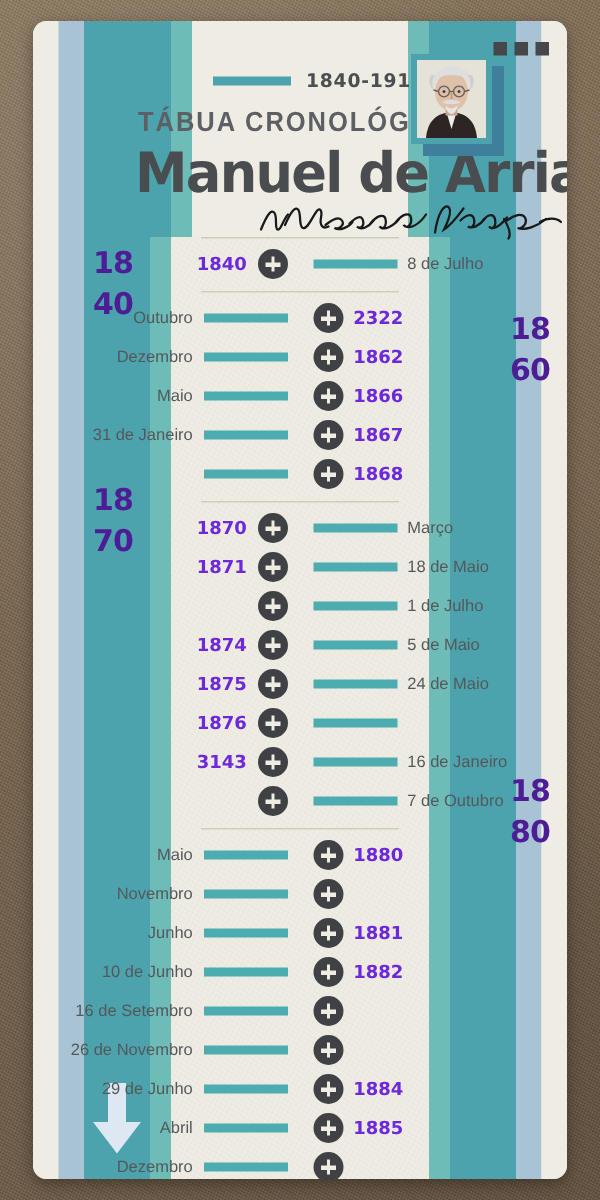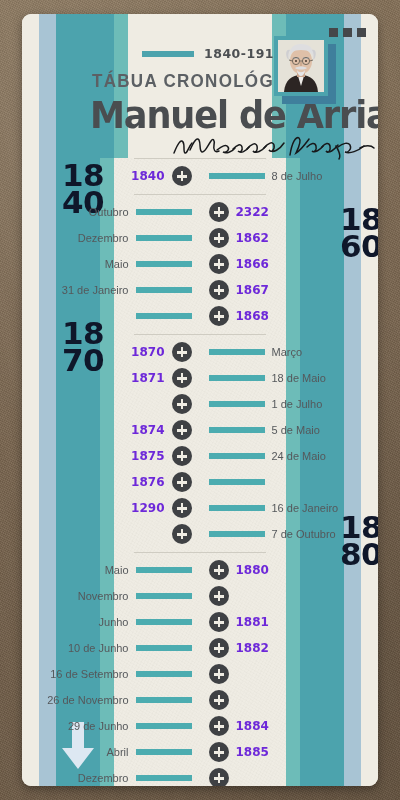--- a/index.html
+++ b/index.html
@@ -126,22 +126,22 @@
   #portrait-frame {
     position: absolute; left: 0; top: 0; width: 54px; height: 60px;
     background: #4ca3ad; padding: 4px; box-sizing: border-box;
   }
   #portrait-img { width: 100%; height: 100%; background: #e9e6dd; display: block; }
 
   
   .decade {
     position: absolute;
     font-family: "DejaVu Sans", sans-serif;
-    font-weight: bold; font-size: 31px; line-height: 27px;
-    color: #0f172a;
+    font-weight: bold; font-size: 20px; line-height: 27px;
+    color: #4c1d95;
     letter-spacing: -.5px;
     z-index: 4;
   }
   .decade span { display: block; }
   #decade-1840 { left: 40px; top: 148px; }
   #decade-1870 { left: 40px; top: 306px; }
   #decade-1860 { left: 318px; top: 192px; }
   #decade-1880 { left: 318px; top: 500px; }
 
   
@@ -446,21 +446,21 @@
             <div class="year year-slot left">1876</div>
             <div class="knob"></div>
           </div>
           <div class="cell-right">
             <div class="bar bar-r"></div>
             <div class="datelbl"></div>
           </div>
         </div>
         <div class="row">
           <div class="cell-left">
-            <div class="year year-slot left">1290</div>
+            <div class="year year-slot left">3143</div>
             <div class="knob"></div>
           </div>
           <div class="cell-right">
             <div class="bar bar-r"></div>
             <div class="datelbl">16 de Janeiro</div>
           </div>
         </div>
         <div class="row">
           <div class="cell-left">
             <div class="year year-slot left"></div>

